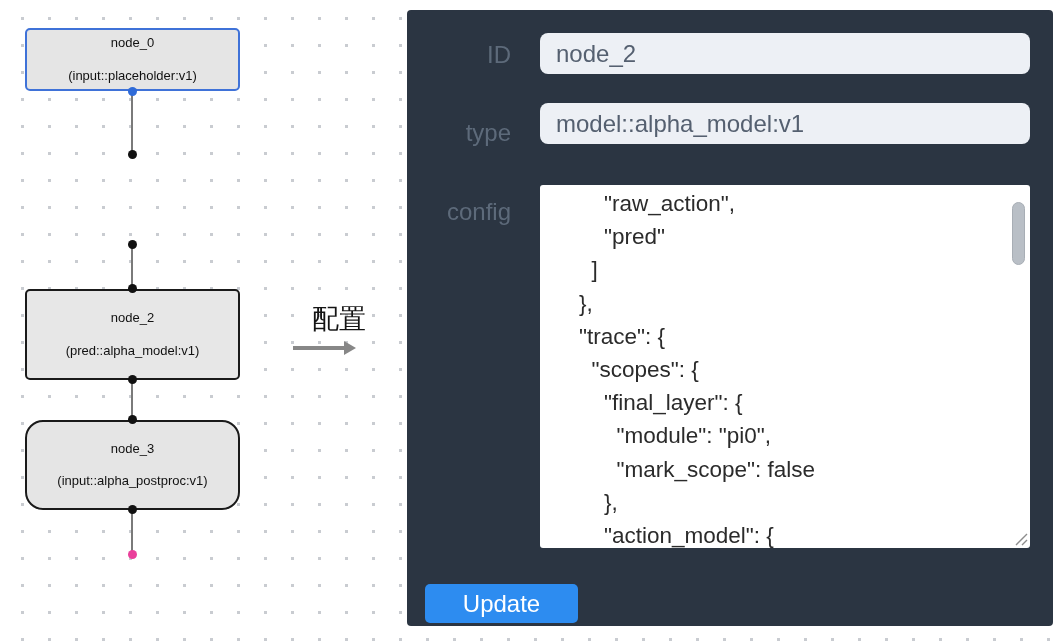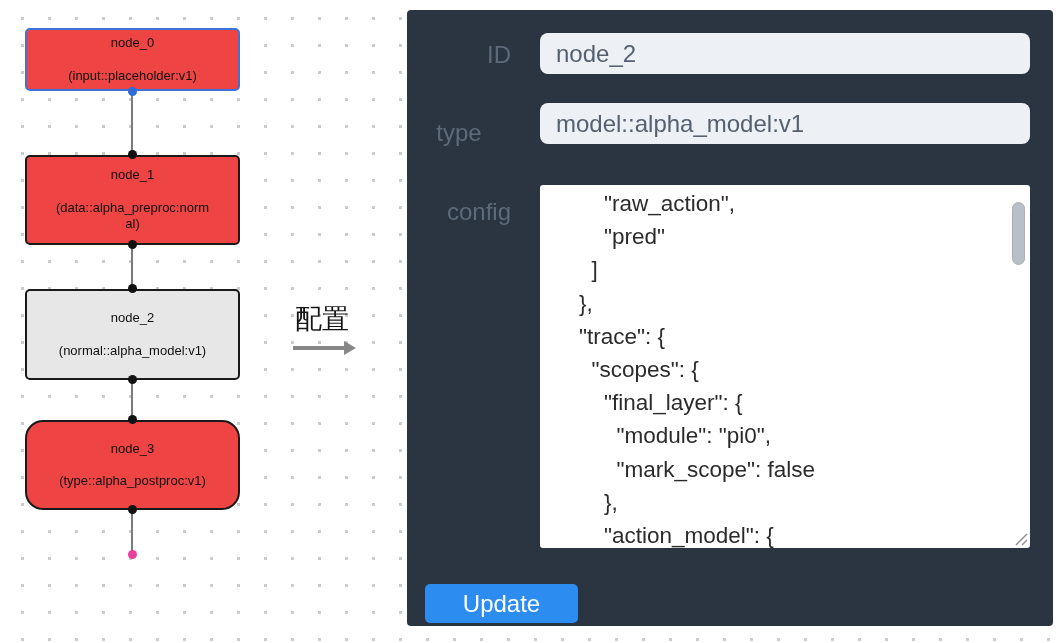--- a/index.html
+++ b/index.html
@@ -17,21 +17,21 @@
   
   .flow { position:absolute; left:0; top:0; width:270px; height:643px; }
   .edge { position:absolute; left:131px; width:2px; background:#7a7a7a; }
   .e0 { top:92px;  height:63px; }
   .e1 { top:245px; height:44px; }
   .e2 { top:380px; height:40px; }
   .e3 { top:510px; height:45px; }
 
   .flow-node {
     position:absolute; left:25px; width:215px;
-    background:#ef4444; border:2px solid #1a1a1a; border-radius:5px;
+    background:#e5e5e5; border:2px solid #1a1a1a; border-radius:5px;
     display:flex; align-items:center; justify-content:center;
     text-align:center; font-size:13px; line-height:16.5px; color:#111;
   }
   .flow-node .label-wrap { width:158px; }
   .flow-node .sub { word-break:break-all;margin-top:16px; }
   .n0 { top:28px;  height:63px; border-color:#3f72d8; }
   .n1 { top:155px; height:90px; }
   .n2 { top:289px; height:91px; background:#e7e7e7; }
   .n3 { top:420px; height:90px;border-radius:18px; }
   .n4 { top:555px; height:63px; border-color:#ea3f9b; }
@@ -42,34 +42,34 @@
   .pt0 { top:87px;  }
   .pt1 { top:150px; }
   .pt2 { top:240px; }
   .pt3 { top:284px; }
   .pt4 { top:375px; }
   .pt5 { top:415px; }
   .pt6 { top:505px; }
   .pt7 { top:550px; }
 
   
-  .transition-label { position:absolute; left:295px; top:301px; font-size:27px; color:#141414; }
+  .transition-label { position:absolute; left:312px; top:301px; font-size:27px; color:#141414; }
   .transition-arrow { position:absolute; left:293px; top:341px; width:66px; height:14px; }
   .arrow-shaft { position:absolute; left:0; top:5px; width:53px; height:3.5px; background:#878787; }
   .arrow-head  { position:absolute; left:51px; top:0; width:0; height:0;
                  border-top:7px solid transparent; border-bottom:7px solid transparent;
                  border-left:12px solid #878787; }
 
   
   .panel { position:absolute; left:407px; top:10px; width:646px; height:616px;
            background:#2b3542; border-radius:4px; }
   .field-label { position:absolute; left:0; width:104px; text-align:right;
                  font-size:24px; color:#5d6a7a; }
   .lbl-id     { top:31px; }
-  .lbl-type   { top:109px;text-align:center; }
+  .lbl-type   { top:109px; }
   .lbl-config { top:188px; }
 
   .panel-input {
     position:absolute; left:133px; width:490px; height:41px;
     background:#edf0f5; border:none; outline:none; border-radius:8px;
     font-family:"Liberation Sans", sans-serif; font-size:24px; color:#556070;
     padding:0 16px;
   }
   .in-id   { top:23px; }
   .in-type { top:93px; }
@@ -97,38 +97,32 @@
   <div class="edge e2"></div>
   <div class="edge e3"></div>
 
   <div class="flow-node n0">
     <div class="label-wrap">
       <div>node_0</div>
       <div class="sub">(input::placeholder:v1)</div>
     </div>
   </div>
 
-  <div class="flow-node n1">
-    <div class="label-wrap">
-      <div>node_1</div>
-      <div class="sub">(data::alpha_preproc:normal)</div>
-    </div>
-  </div>
 
   <div class="flow-node n2">
     <div class="label-wrap">
       <div>node_2</div>
-      <div class="sub">(normal::alpha_model:v1)</div>
+      <div class="sub">(pred::alpha_model:v1)</div>
     </div>
   </div>
 
   <div class="flow-node n3">
     <div class="label-wrap">
       <div>node_3</div>
-      <div class="sub">(type::alpha_postproc:v1)</div>
+      <div class="sub">(input::alpha_postproc:v1)</div>
     </div>
   </div>
 
 
   <div class="port p-blue pt0"></div>
   <div class="port pt1"></div>
   <div class="port pt2"></div>
   <div class="port pt3"></div>
   <div class="port pt4"></div>
   <div class="port pt5"></div>

